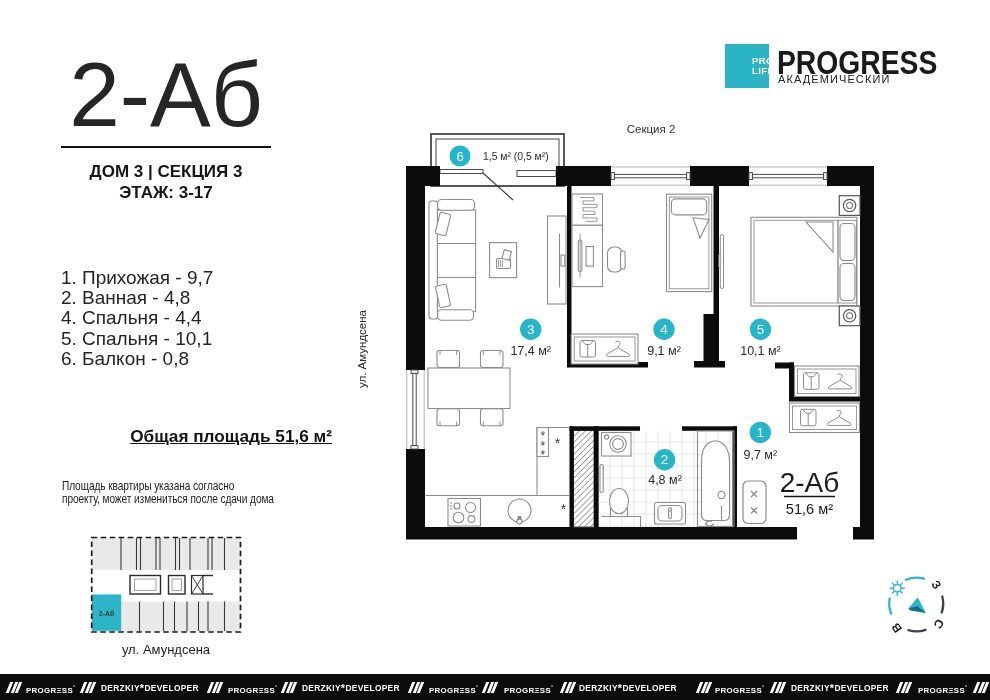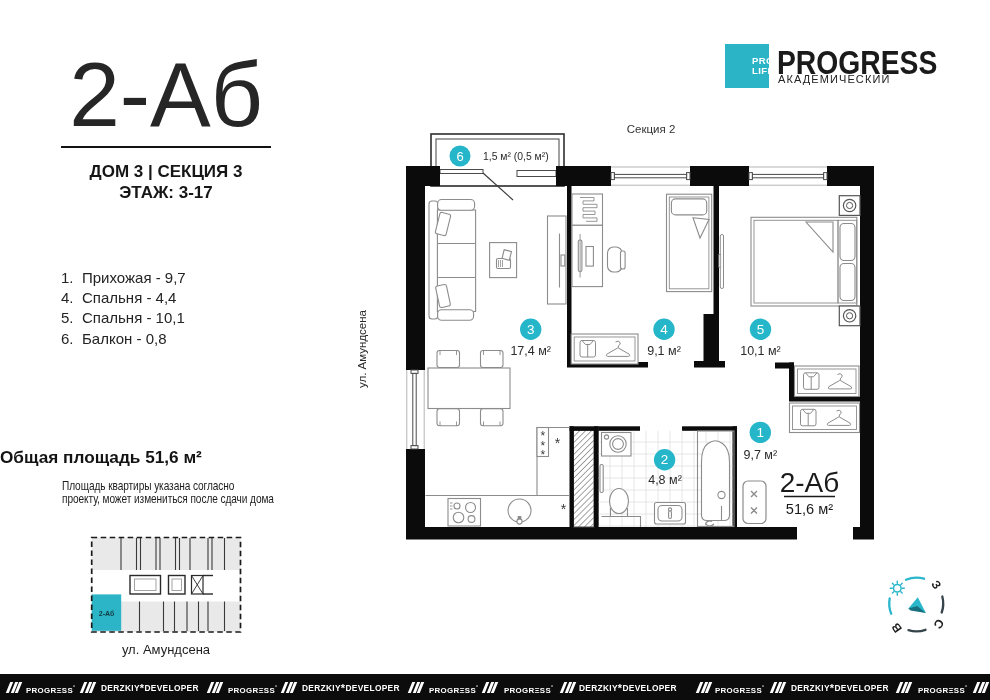--- a/index.html
+++ b/index.html
@@ -9,28 +9,29 @@
 </style>
 </head>
 <body>
 
 <div class="abs" style="left:0;top:49px;width:332px;text-align:center;font-size:91px;line-height:91px;color:#262626;letter-spacing:0;">2-Аб</div>
 
 <div class="abs" style="left:61px;top:146px;width:210px;height:2.4px;background:#111;"></div>
 
 <div class="abs" style="left:0;top:161px;width:332px;text-align:center;font-size:17px;line-height:21px;font-weight:bold;color:#161616;">ДОМ 3 | СЕКЦИЯ 3<br>ЭТАЖ: 3-17</div>
 
-<div class="abs" style="left:61px;top:268px;font-size:15px;line-height:20.2px;color:#242424;">
+<div class="abs" style="left:61px;top:268px;font-size:19px;line-height:20.2px;color:#242424;">
   <div><span style="display:inline-block;width:14px;">1.</span><span style="display:inline-block;margin-left:7px;">Прихожая - 9,7</span></div>
+  <div><span style="display:inline-block;width:14px;">2.</span><span style="display:inline-block;margin-left:7px;">Ванная - 4,8</span></div>
   <div><span style="display:inline-block;width:14px;">4.</span><span style="display:inline-block;margin-left:7px;">Спальня - 4,4</span></div>
   <div><span style="display:inline-block;width:14px;">5.</span><span style="display:inline-block;margin-left:7px;">Спальня - 10,1</span></div>
   <div><span style="display:inline-block;width:14px;">6.</span><span style="display:inline-block;margin-left:7px;">Балкон - 0,8</span></div>
 </div>
 
-<div class="abs" style="left:0;top:447px;width:332px;text-align:left;font-size:17.2px;font-weight:bold;color:#131313;">Общая площадь 51,6 м²</div>
+<div class="abs" style="left:0;top:426px;width:332px;text-align:right;font-size:17.2px;font-weight:bold;color:#131313;text-decoration:underline;">Общая площадь 51,6 м²</div>
 
 <div class="abs" style="left:62px;top:480px;width:300px;font-size:12.2px;line-height:12.9px;color:#1c1c1c;transform:scaleX(.83);transform-origin:0 0;letter-spacing:-0.1px;">Площадь квартиры указана согласно<br>проекту, может измениться после сдачи дома</div>
 
 <div class="abs" style="left:0;top:515px;width:332px;text-align:center;font-size:13px;color:#1c1c1c;margin-top:24px;">Двор</div>
 
 <div class="abs" style="left:0;top:642px;width:332px;text-align:center;font-size:13px;color:#1c1c1c;">ул. Амундсена</div>
 
 <div class="abs" style="left:725px;top:44px;width:44px;height:44px;background:#2ab4c6;"></div>
 
 <div class="abs" style="left:736px;top:56px;font-size:9.5px;line-height:9.6px;font-weight:bold;color:#fff;letter-spacing:0.4px;margin-left:16px;">PRO<br>LIFE</div>

